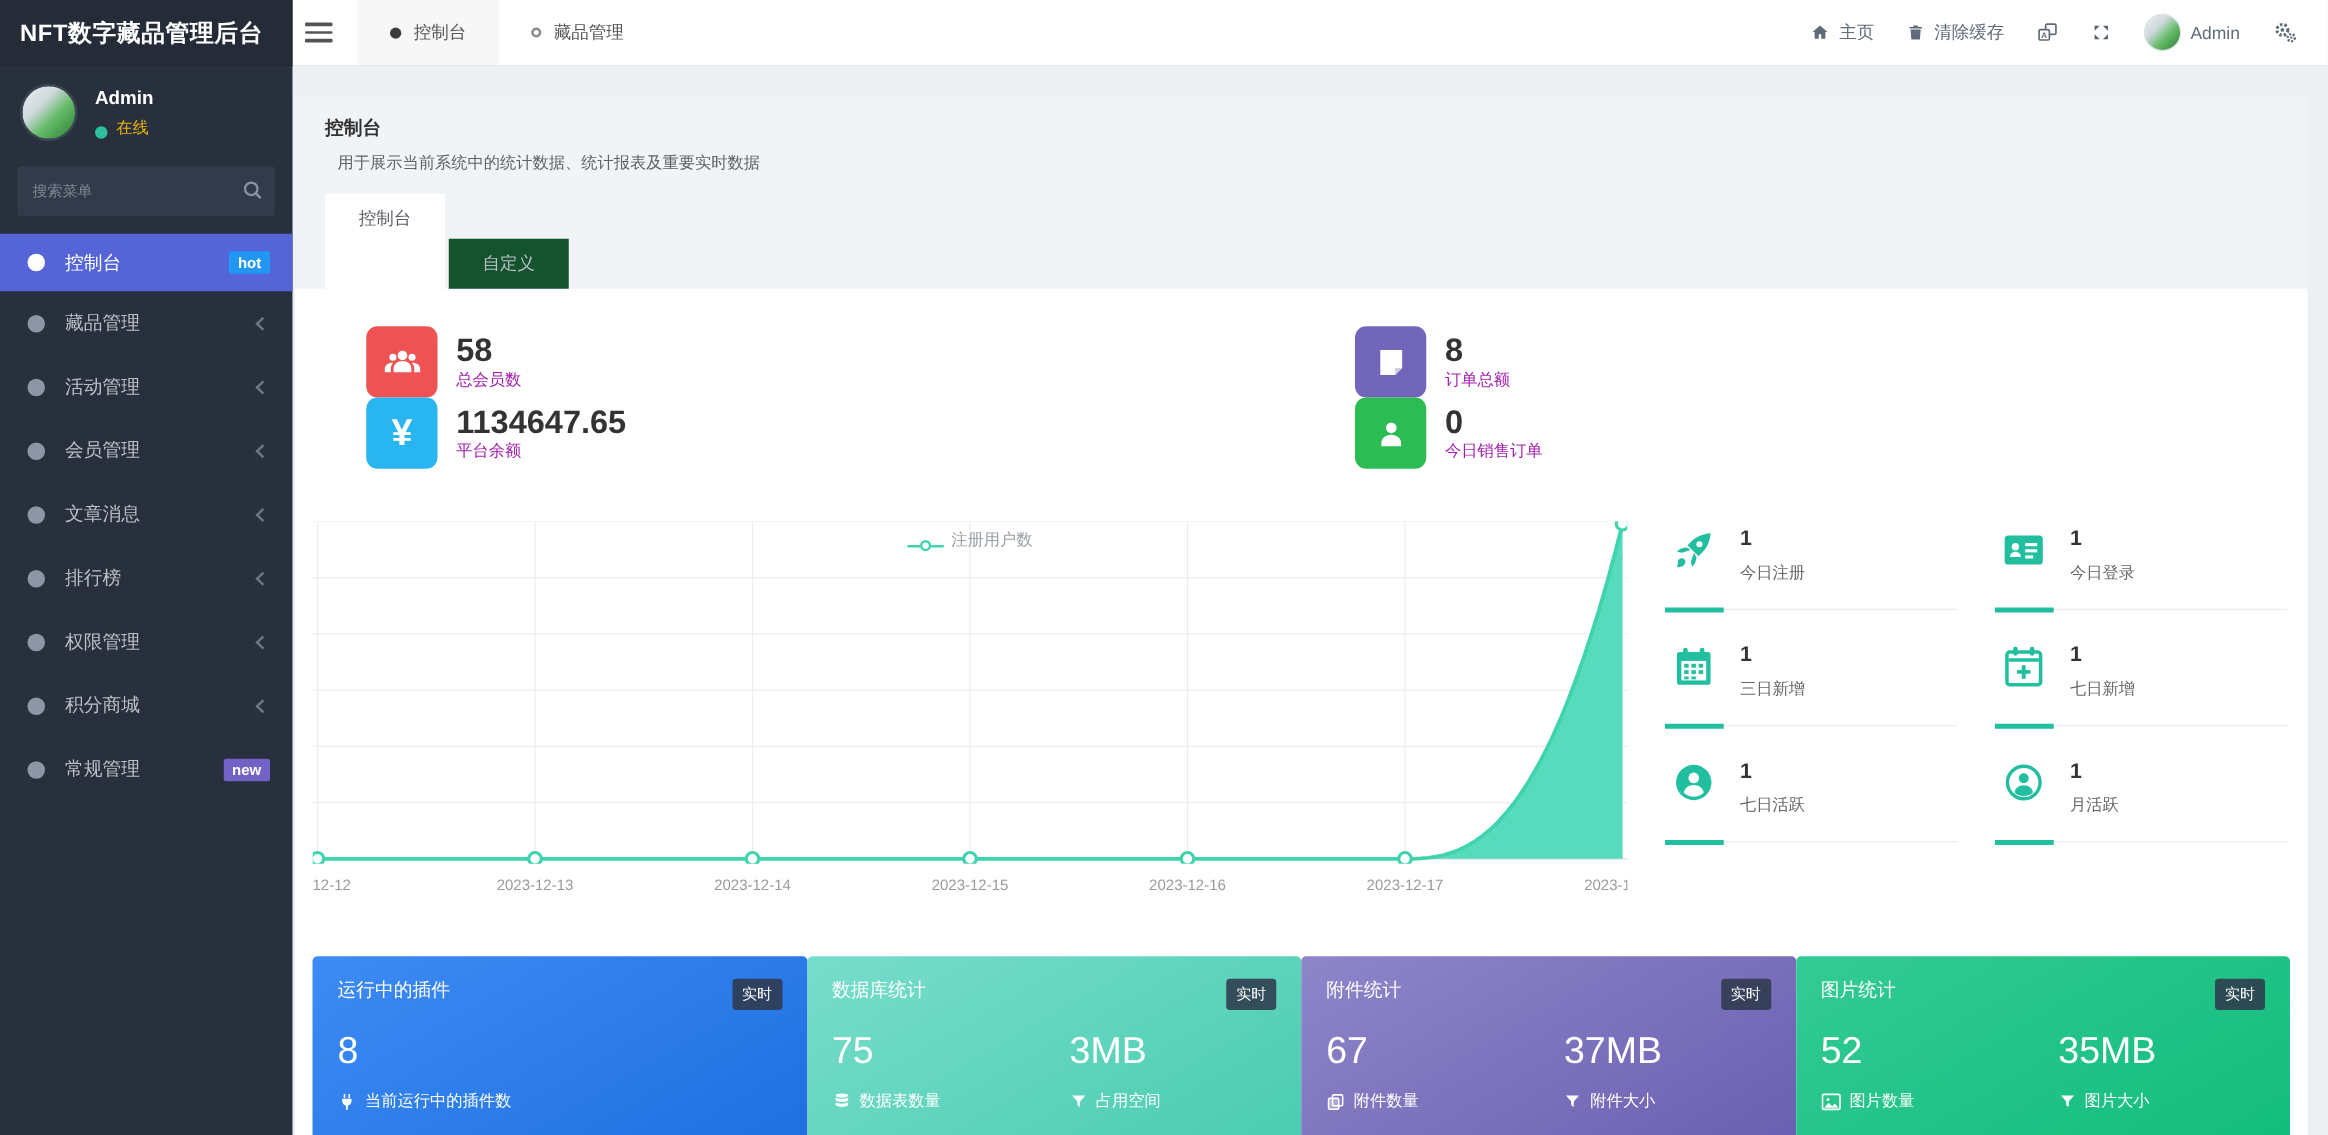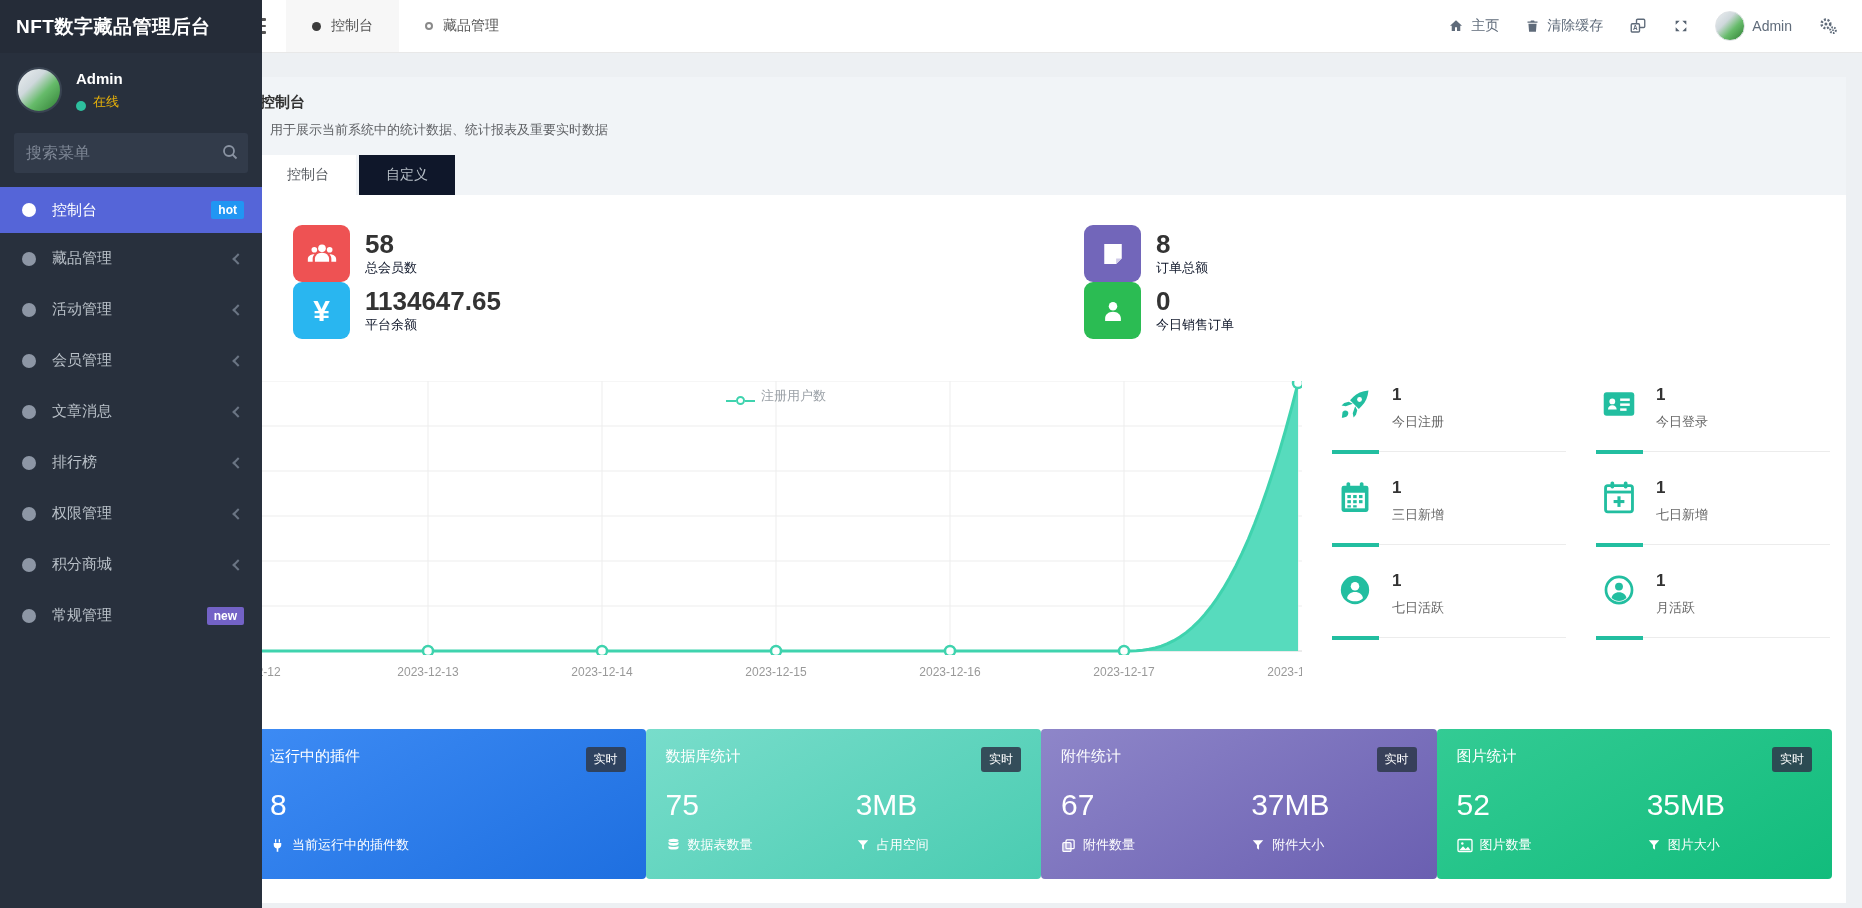--- a/index.html
+++ b/index.html
@@ -1,28 +1,28 @@
 <!DOCTYPE html>
 <html><head>
 <meta charset="utf-8">
 <style>
   * { margin:0; padding:0; box-sizing:border-box; }
   html,body { width:1862px; height:908px; overflow:hidden; font-family:"Liberation Sans","DejaVu Sans",sans-serif; background:#edf0f3; }
 
   
-  .sidebar { position:absolute; left:0; top:0; width:262px; height:908px; background:#28303d; color:#c3c9d2; z-index:5; }
+  .sidebar { position:absolute; left:0; top:0; width:234px; height:908px; background:#28303d; color:#c3c9d2; z-index:5; }
   .brand { height:53px; display:flex; align-items:center; padding:0 16px; color:#fff; font-size:19px; font-weight:bold; letter-spacing:.5px; background:#252c38; white-space:nowrap; }
   .userpanel { display:flex; align-items:center; padding:14px 16px 12px; }
   .avatar { width:46px; height:46px; border-radius:50%; background:linear-gradient(135deg,#eceff1 0%,#cfd8dc 35%,#66bb6a 60%,#2e7d32 100%); border:2px solid #3a4452; flex:0 0 auto; }
   .userinfo { margin-left:14px; }
   .username { color:#fff; font-weight:bold; font-size:15px; margin-bottom:6px; }
   .userstatus { font-size:13px; color:#eab308; display:flex; align-items:flex-end; }
   .statusdot { width:10px; height:10px; border-radius:50%; background:#2dbf9e; margin-right:7px; }
   .searchbox { margin:8px 14px 14px; position:relative; }
-  .searchbox input { width:100%; height:40px; background:#323b4a; border:none; border-radius:3px; color:#aeb6c2; font-size:16px; padding:0 34px 0 12px; outline:none; }
+  .searchbox input { width:100%; height:40px; background:#323b4a; border:none; border-radius:3px; color:#aeb6c2; font-size:12px; padding:0 34px 0 12px; outline:none; }
   .searchbox input::placeholder { color:#7d8694; }
   .search-ic { position:absolute; right:10px; top:11px; }
   .menu { margin-top:4px; }
   .menu-item { height:51px; display:flex; align-items:center; padding:0 18px 0 22px; font-size:15px; color:#b9c0c8; position:relative; cursor:pointer; }
   .menu-item .dot { width:14px; height:14px; border-radius:50%; background:#8d96a5; margin-right:16px; flex:0 0 auto; }
   .menu-item.active { background:#5565d8; color:#fff; height:46px; }
   .menu-item.active .dot { background:#fff; }
   .menu-item .grow { flex:1; }
   .chev { width:8px; height:8px; border-left:2px solid #6b7584; border-bottom:2px solid #6b7584; transform:rotate(45deg); margin-right:2px; }
   .badge { font-size:12px; font-weight:bold; color:#fff; border-radius:2px; padding:3px 7px; line-height:1; }
@@ -43,32 +43,32 @@
 
   
   .main { position:absolute; left:222px; top:53px; right:0; bottom:0; background:#edf0f3; overflow:hidden; }
   .panel { margin:24px 16px 0 14px; }
   .panel-head { background:#f1f4f7; padding:16px 24px 0; }
   .panel-title { font-size:15px; font-weight:bold; color:#333; margin-bottom:9px; }
   .panel-sub { font-size:13px; color:#606266;margin-left:10px; }
   .panel-tabs { margin-top:16px; display:flex; gap:3px; }
   .ptab { padding:11px 27px; font-size:14px; cursor:pointer; }
   .ptab.active { background:#fff; color:#5a5e63; }
-  .ptab.inactive { background:#0f172a; color:#b6bec6; }
+  .ptab.inactive { background:#14532d; color:#b6bec6;margin-top:36px; }
   .panel-body { background:#fff; padding:30px 14px 24px; }
 
   
   .stats { display:grid; grid-template-columns:repeat(2,1fr); }
   .stat { display:flex; align-items:center; padding-left:43px; }
   .stat-ic { width:57px; height:57px; border-radius:9px; display:flex; align-items:center; justify-content:center; color:#fff; flex:0 0 auto; }
   .stat-ic.red{background:#ee5253;} .stat-ic.purple{background:#7266ba;} .stat-ic.blue{background:#29b6f0;} .stat-ic.green{background:#2bbc53;}
   .yen { font-size:30px; font-weight:bold; color:#fff; }
   .stat-txt { margin-left:15px; }
   .stat-num { font-size:26px; font-weight:bold; color:#333; line-height:1.1; }
-  .stat-lbl { font-size:13px; color:#0f172a; margin-top:0; }
+  .stat-lbl { font-size:13px; color:#a21caf; margin-top:0; }
 
   
   .charts-row { display:flex; margin-top:42px; }
   .chart-wrap { flex:0 0 1052px; position:relative; overflow:hidden; }
   .chart-legend { position:absolute; left:0; right:0; top:6px; display:flex; justify-content:center; align-items:flex-end; gap:6px; font-size:13px; color:#9aa0a6; pointer-events:none; }
   .legend-glyph { display:flex; align-items:center; }
   .legend-glyph .l { width:10px; height:2px; background:#3fd3ae; }
   .legend-glyph .c { width:9px; height:9px; border:2px solid #3fd3ae; border-radius:50%; background:#fff; }
   .chart-ticks { position:relative; height:24px; margin-top:6px; }
   .tick { position:absolute; top:4px; transform:translateX(-50%); font-size:12px; color:#999; white-space:nowrap; }

